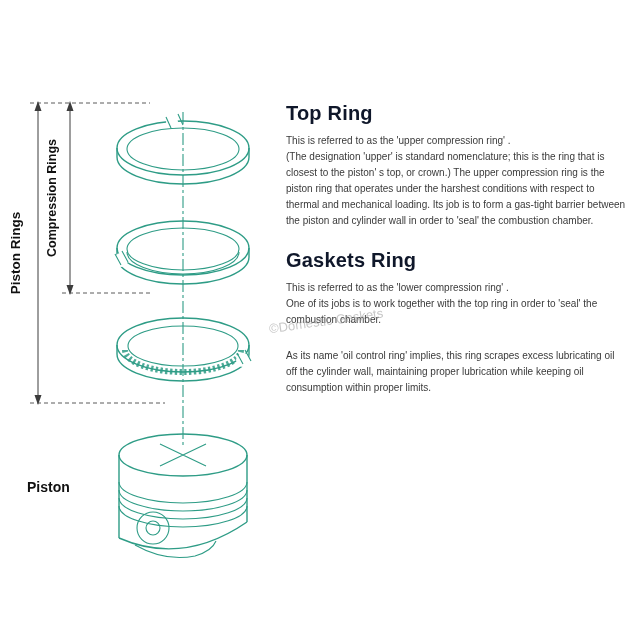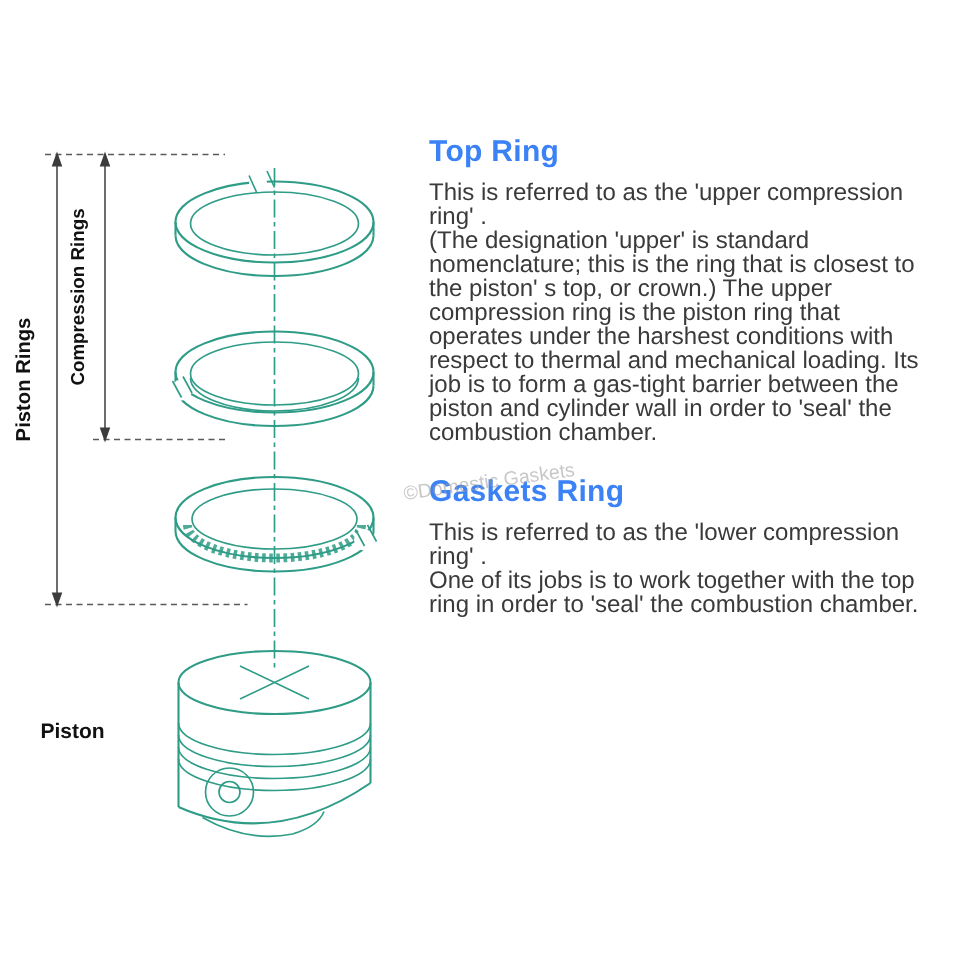--- a/index.html
+++ b/index.html
@@ -4,24 +4,24 @@
 <style>
   html,body{margin:0;padding:0;background:#fff;}
   .canvas{
     position:relative;width:640px;height:639px;background:#ffffff;overflow:hidden;
     font-family:"Liberation Sans", sans-serif;
   }
   
   .text-col{position:absolute;left:286px;top:90px;width:340px;}
   .section{margin:0 0 2px 0;}
   .section-title{
-    margin:0 0 8px 0;font-size:20px;font-weight:700;color:#3b82f6;letter-spacing:.2px;
+    margin:12px 0 8px 0;font-size:20px;font-weight:700;color:#0f172a;letter-spacing:.2px;
   }
   .section-body{
-    margin:0 0 20px 0;font-size:16px;line-height:16px;color:#3a3a3a;
+    margin:0 0 20px 0;font-size:10px;line-height:16px;color:#3a3a3a;
     white-space:pre-line;letter-spacing:0;
   }
   
   .watermark{
     position:absolute;left:268px;top:306px;width:220px;
     transform:rotate(-8deg);color:#9a9a9a;opacity:.55;font-size:13px;
     pointer-events:none;
   }
   
   .diagram{position:absolute;left:0;top:0;}
@@ -123,19 +123,20 @@
 (The designation 'upper' is standard nomenclature; this is the ring that is closest to the piston' s top, or crown.) The upper compression ring is the piston ring that operates under the harshest  conditions with respect to thermal and mechanical loading. Its job is to form a gas-tight barrier between the piston and cylinder wall in order to 'seal' the combustion chamber.</p>
     </div>
 
     <div class="section">
       <h2 class="section-title">Gaskets Ring</h2>
       <p class="section-body">This is referred to as the 'lower compression ring' .
 One of its jobs is to work together with the top ring in order to 'seal' the combustion chamber.</p>
     </div>
 
     <div class="section">
+      <p class="section-body">As its name 'oil control ring' implies, this ring scrapes excess lubricating oil off the cylinder wall, maintaining proper lubrication while keeping oil consumption within proper limits.</p>
     </div>
 
   </div>
 
   <div class="watermark">©Domestic Gaskets</div>
 
 </div>
 
 </body></html>

